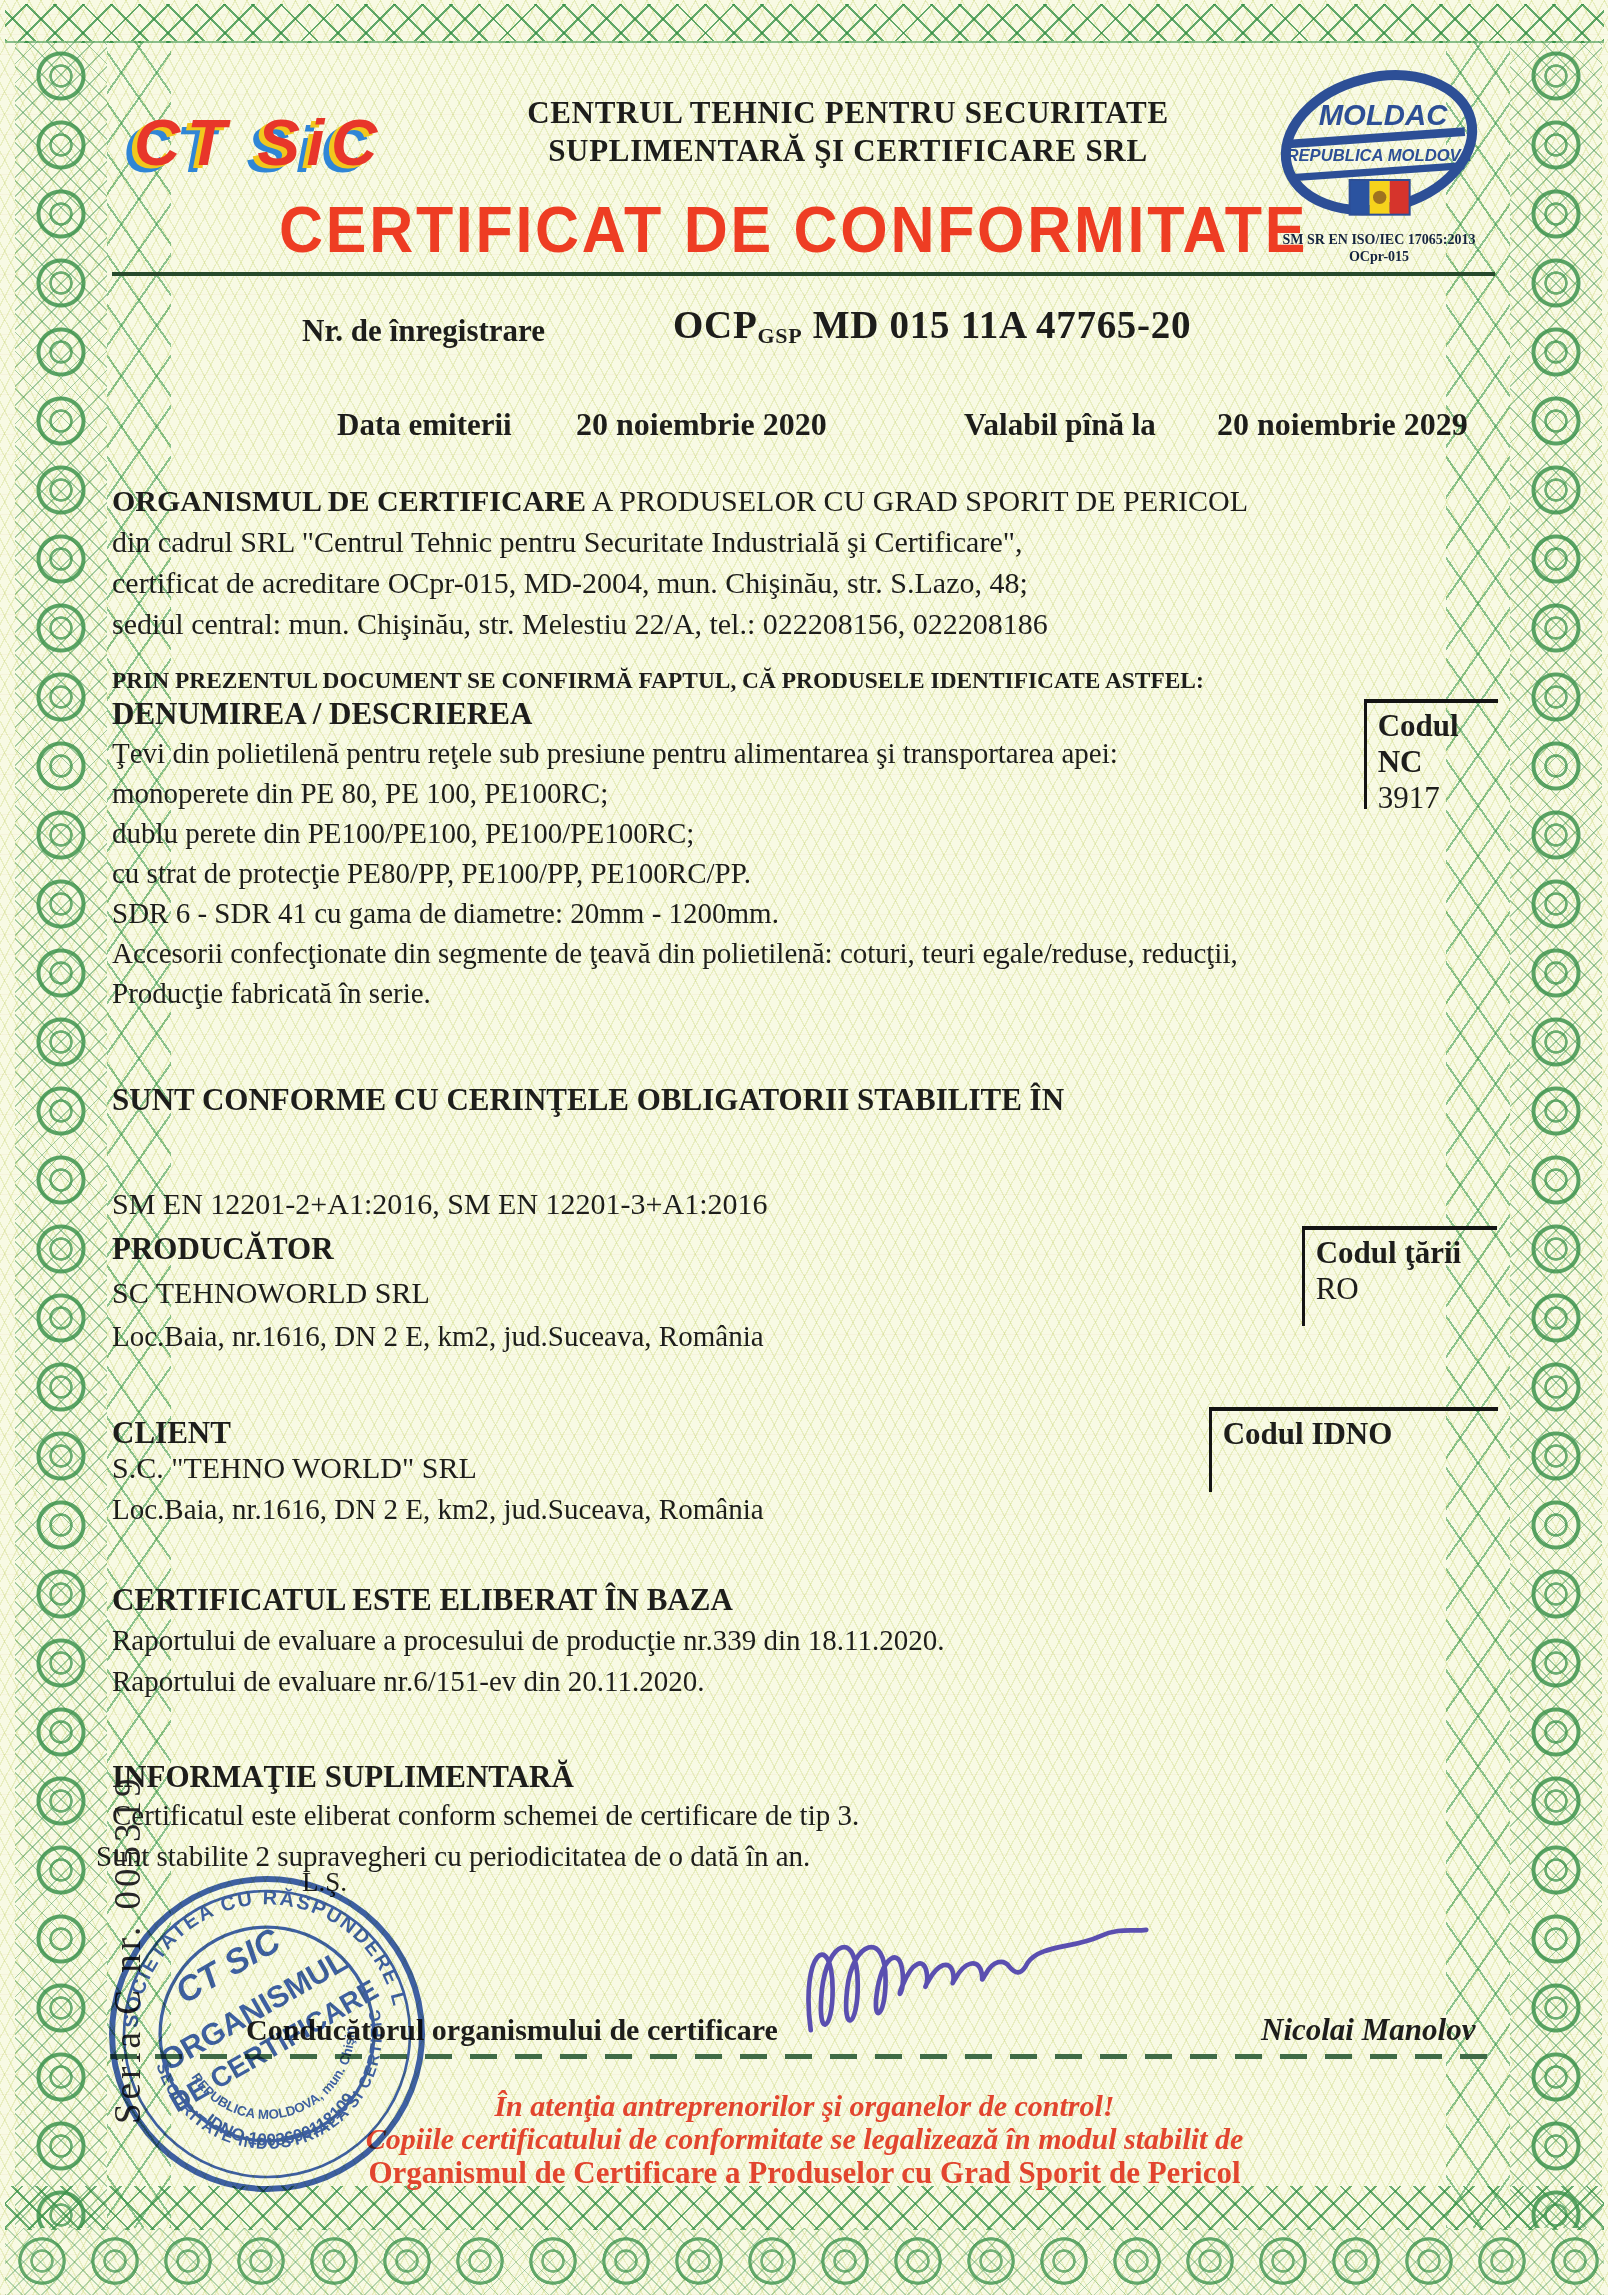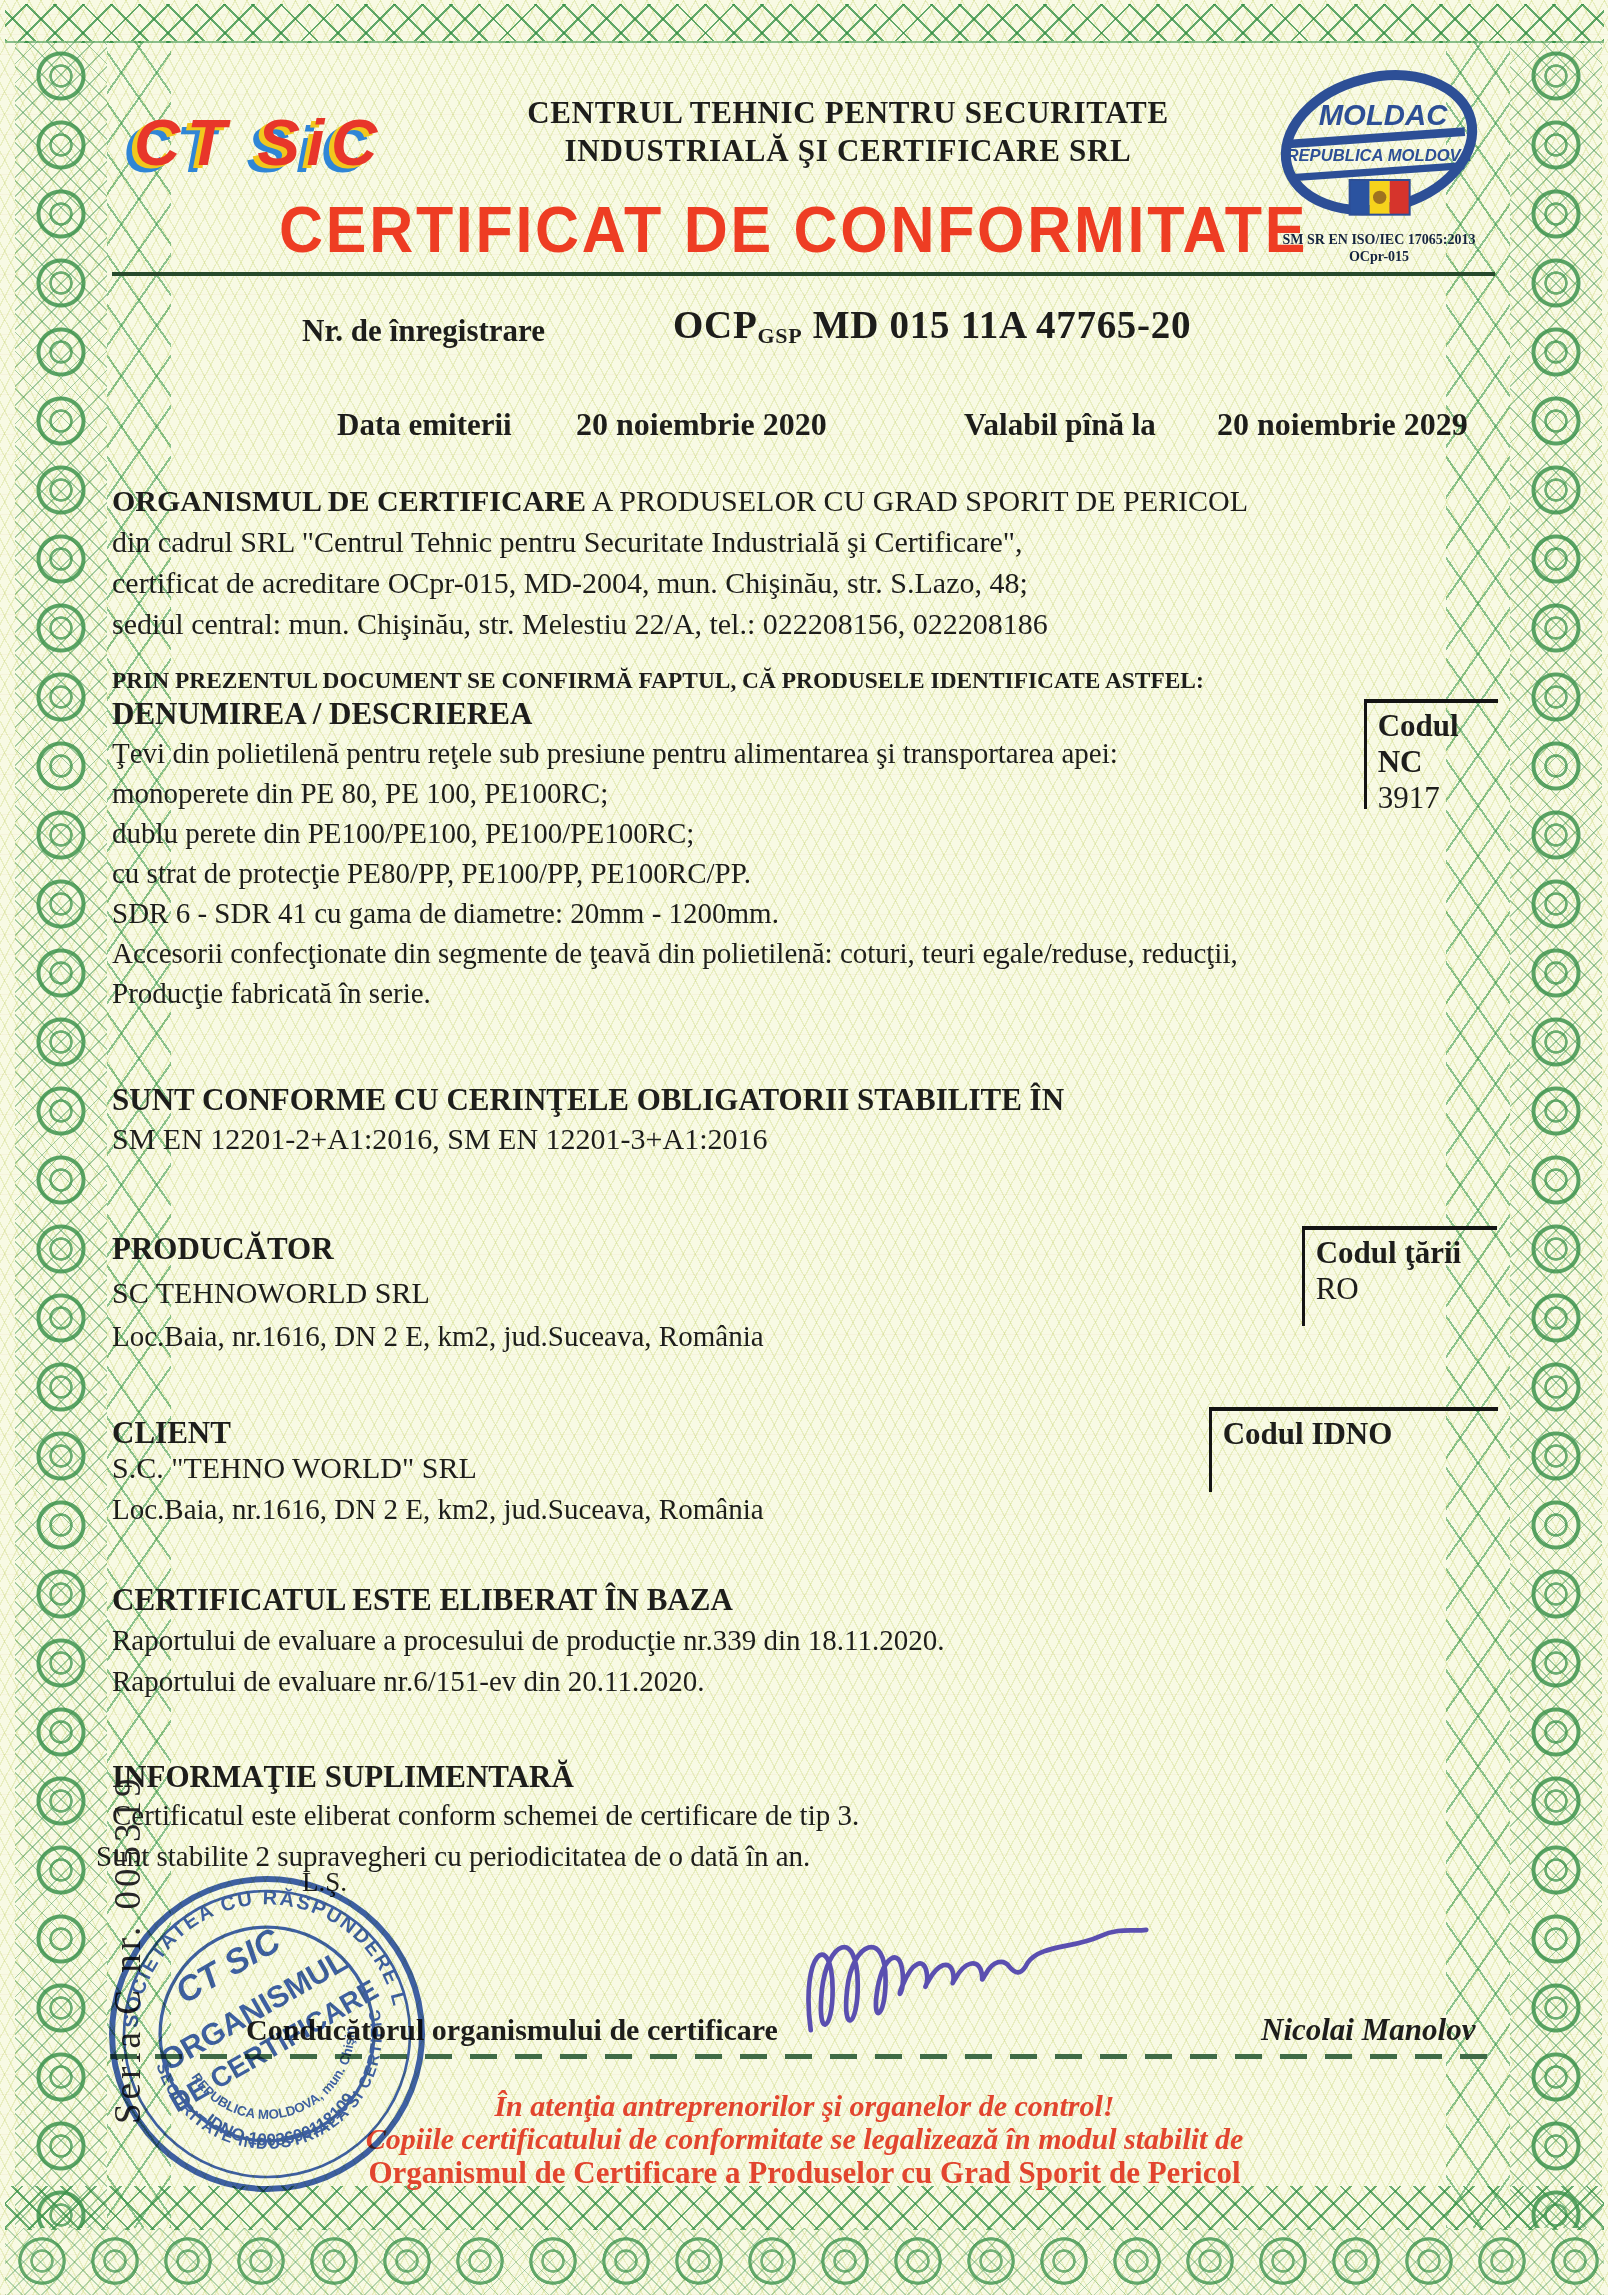--- a/index.html
+++ b/index.html
@@ -100,21 +100,21 @@
   <div class="band-bottom-lace"></div>
   <div class="side left"></div>
   <div class="side right"></div>
   <div class="side-lattice left"></div>
   <div class="side-lattice right"></div>
 
   <div class="abs z ctsic-logo" style="left:134px; top:106px;">CT SiC</div>
 
   <div class="abs z center b serif" style="left:414px; top:94px; width:868px; font-size:31px; line-height:38px; letter-spacing:0.7px;">
     <div>CENTRUL TEHNIC PENTRU SECURITATE</div>
-    <div>INDUSTRIALĂ ŞI CERTIFICARE  SRL</div>
+    <div>SUPLIMENTARĂ ŞI CERTIFICARE  SRL</div>
   </div>
 
   <svg class="abs z" style="left:1272px; top:64px;" width="214" height="164" viewBox="0 0 320 246">
     <ellipse cx="160" cy="118" rx="142" ry="98" fill="none" stroke="#2d4f96" stroke-width="15" transform="rotate(-14 160 118)"></ellipse>
     <rect x="24" y="104" width="265" height="13" fill="#2d4f96" transform="rotate(-4 160 110)"></rect>
     <rect x="30" y="156" width="258" height="11" fill="#2d4f96" transform="rotate(-4 160 160)"></rect>
     <text x="166" y="92" text-anchor="middle" font-family="Liberation Sans, sans-serif" font-style="italic" font-weight="bold" font-size="44" fill="#2d4f96">MOLDAC</text>
     <text x="160" y="146" text-anchor="middle" font-family="Liberation Sans, sans-serif" font-style="italic" font-weight="bold" font-size="25" fill="#2d4f96">REPUBLICA MOLDOVA</text>
     <g>
       <rect x="116" y="174" width="30" height="52" fill="#2b53a0"></rect>
@@ -163,21 +163,21 @@
     <div>Accesorii confecţionate din segmente de ţeavă din polietilenă: coturi, teuri egale/reduse, reducţii,</div>
     <div>Producţie fabricată în serie.</div>
   </div>
 
   <div class="abs z code-box serif" style="left:1364px; top:699px; width:134px; height:110px;">
     <div class="lbl">Codul NC</div>
     <div class="val">3917</div>
   </div>
 
   <div class="abs z b serif" style="left:112px; top:1082px; font-size:31px;">SUNT CONFORME CU CERINŢELE OBLIGATORII STABILITE ÎN</div>
-  <div class="abs z serif" style="left:112px; top:1122px; font-size:30px;">SM EN 12201-2+A1:2016, SM EN 12201-3+A1:2016</div>
+  <div class="abs z serif" style="left:112px; top:1187px; font-size:30px;">SM EN 12201-2+A1:2016, SM EN 12201-3+A1:2016</div>
 
   <div class="abs z b serif" style="left:112px; top:1231px; font-size:31px;">PRODUCĂTOR</div>
   <div class="abs z serif" style="left:112px; top:1276px; font-size:30px;">SC TEHNOWORLD  SRL</div>
   <div class="abs z serif" style="left:112px; top:1320px; font-size:29px;">Loc.Baia, nr.1616, DN 2 E, km2, jud.Suceava, România</div>
 
   <div class="abs z code-box serif" style="left:1302px; top:1226px; width:195px; height:100px;">
     <div class="lbl">Codul ţării</div>
     <div class="val">RO</div>
   </div>
 

